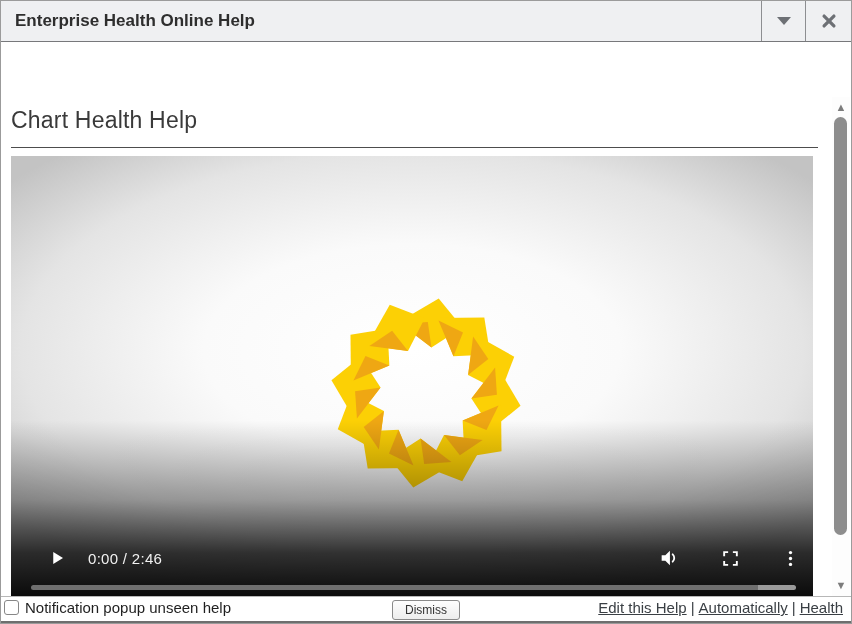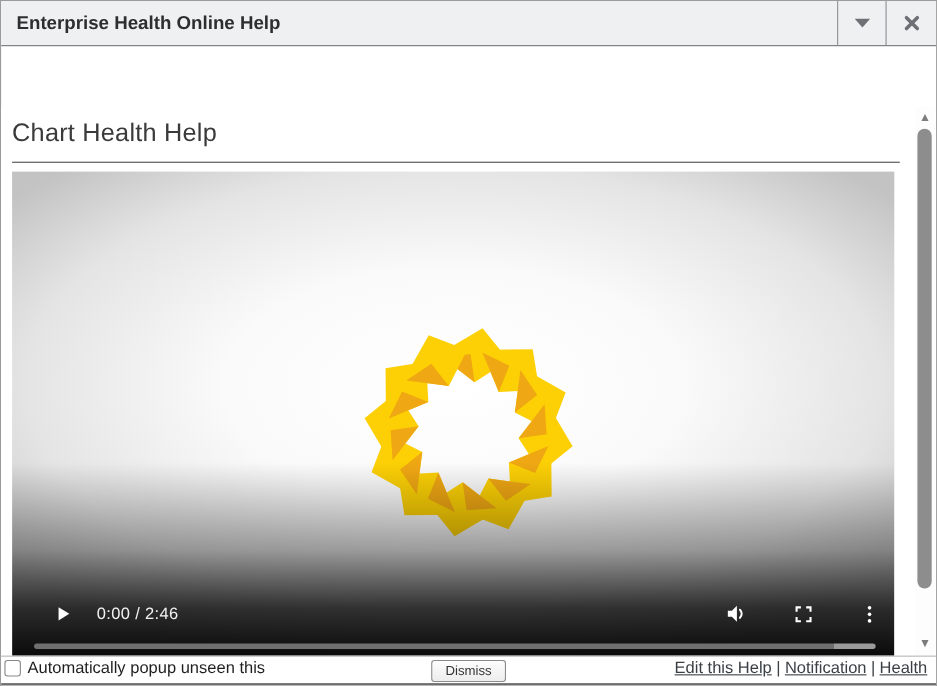--- a/index.html
+++ b/index.html
@@ -217,21 +217,21 @@
 
   <div class="scrollbar">
     <div class="sb-arrow up">▲</div>
     <div class="sb-thumb"></div>
     <div class="sb-arrow down">▼</div>
   </div>
 
   <footer class="bottombar">
     <label class="popup-label">
       <input type="checkbox" id="popup-cb" style="">
-      <span>Automatically popup unseen this</span>
+      <span>Notification popup unseen help</span>
     </label>
     <button class="dismiss-btn">Dismiss</button>
     <div class="links">
-      <a>Edit this Help</a><span class="sep">|</span><a>Notification</a><span class="sep">|</span><a>Health</a>
+      <a>Edit this Help</a><span class="sep">|</span><a>Automatically</a><span class="sep">|</span><a>Health</a>
     </div>
   </footer>
 
 </div>
 
 </body></html>

